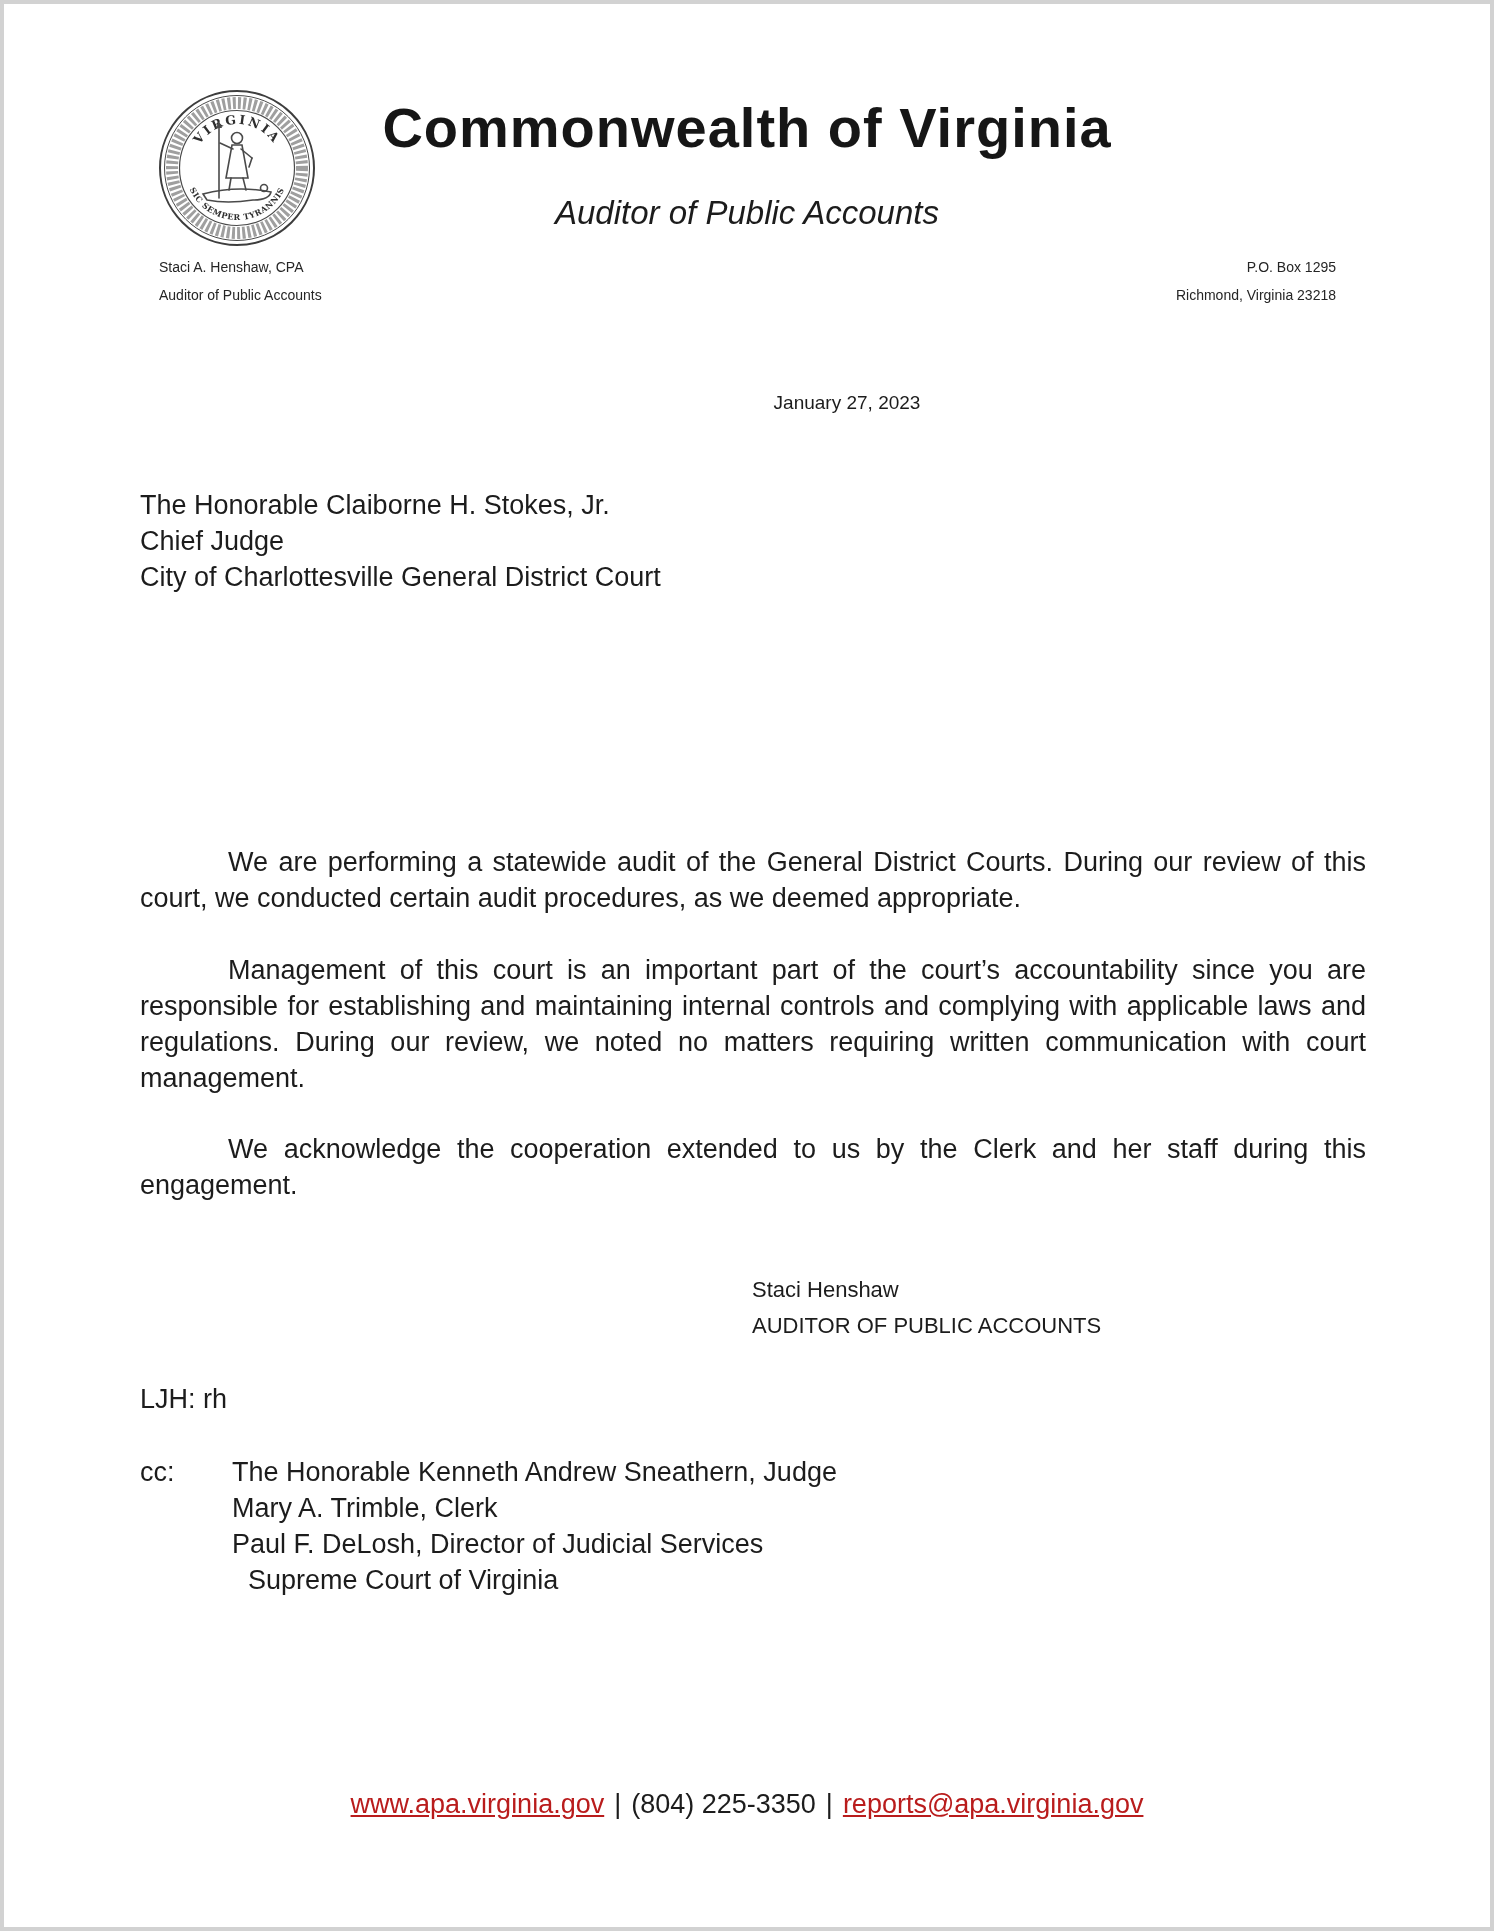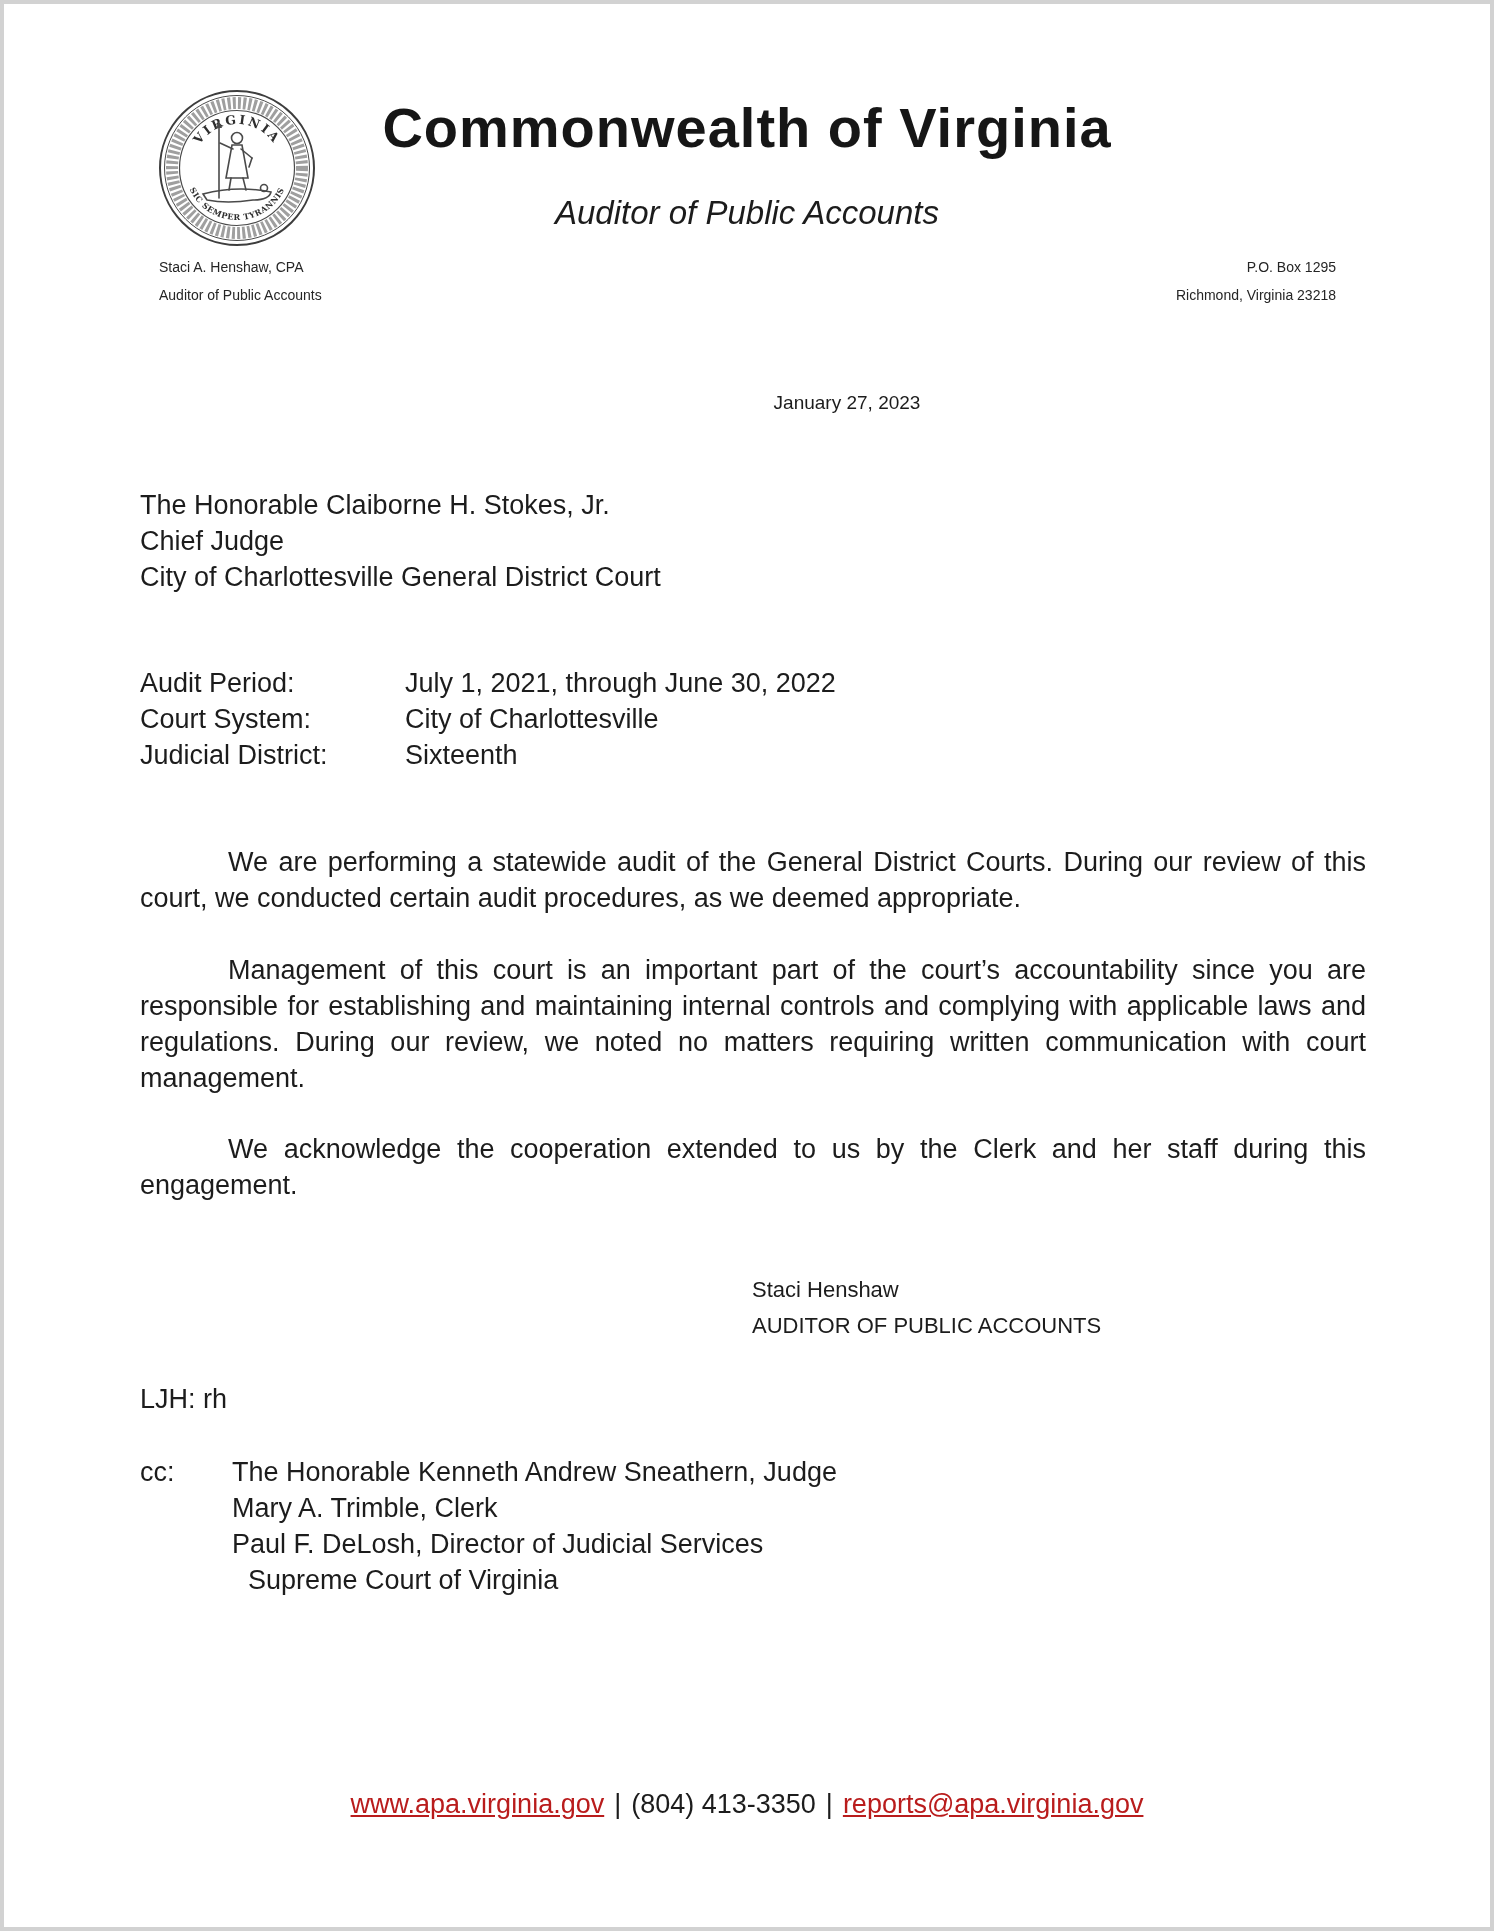--- a/index.html
+++ b/index.html
@@ -140,34 +140,20 @@
   </div>
 
   <div class="date-line">January 27, 2023</div>
 
   <div class="block recipient">
     <div>The Honorable Claiborne H. Stokes, Jr.</div>
     <div>Chief Judge</div>
     <div>City of Charlottesville General District Court</div>
   </div>
 
-  <div class="block audit-info">
-    <div class="audit-row">
-      <div class="audit-label">Audit Period:</div>
-      <div>July 1, 2021, through June 30, 2022</div>
-    </div>
-    <div class="audit-row">
-      <div class="audit-label">Court System:</div>
-      <div>City of Charlottesville</div>
-    </div>
-    <div class="audit-row">
-      <div class="audit-label">Judicial District:</div>
-      <div>Sixteenth</div>
-    </div>
-  </div>
 
   <div class="paragraphs">
     <p class="para-1">We are performing a statewide audit of the General District Courts.  During our review of this court, we conducted certain audit procedures, as we deemed appropriate.</p>
     <p class="para-2">Management of this court is an important part of the court’s accountability since you are responsible for establishing and maintaining internal controls and complying with applicable laws and regulations.  During our review, we noted no matters requiring written communication with court management.</p>
     <p class="para-3">We acknowledge the cooperation extended to us by the Clerk and her staff during this engagement.</p>
   </div>
 
   <div class="signature">
     <div>Staci Henshaw</div>
     <div>AUDITOR OF PUBLIC ACCOUNTS</div>
@@ -179,16 +165,16 @@
     <div class="cc-label">cc:</div>
     <div>
       <div class="cc-item">The Honorable Kenneth Andrew Sneathern, Judge</div>
       <div class="cc-item">Mary A. Trimble, Clerk</div>
       <div class="cc-item">Paul F. DeLosh, Director of Judicial Services</div>
       <div class="cc-item indented">Supreme Court of Virginia</div>
     </div>
   </div>
 
   <div class="footer">
-    <a>www.apa.virginia.gov</a><span class="sep">|</span><span>(804) 413-3350</span><span class="sep">|</span><a>reports@apa.virginia.gov</a>
+    <a>www.apa.virginia.gov</a><span class="sep">|</span><span>(804) 225-3350</span><span class="sep">|</span><a>reports@apa.virginia.gov</a>
   </div>
 
 </div>
 
 </body></html>

